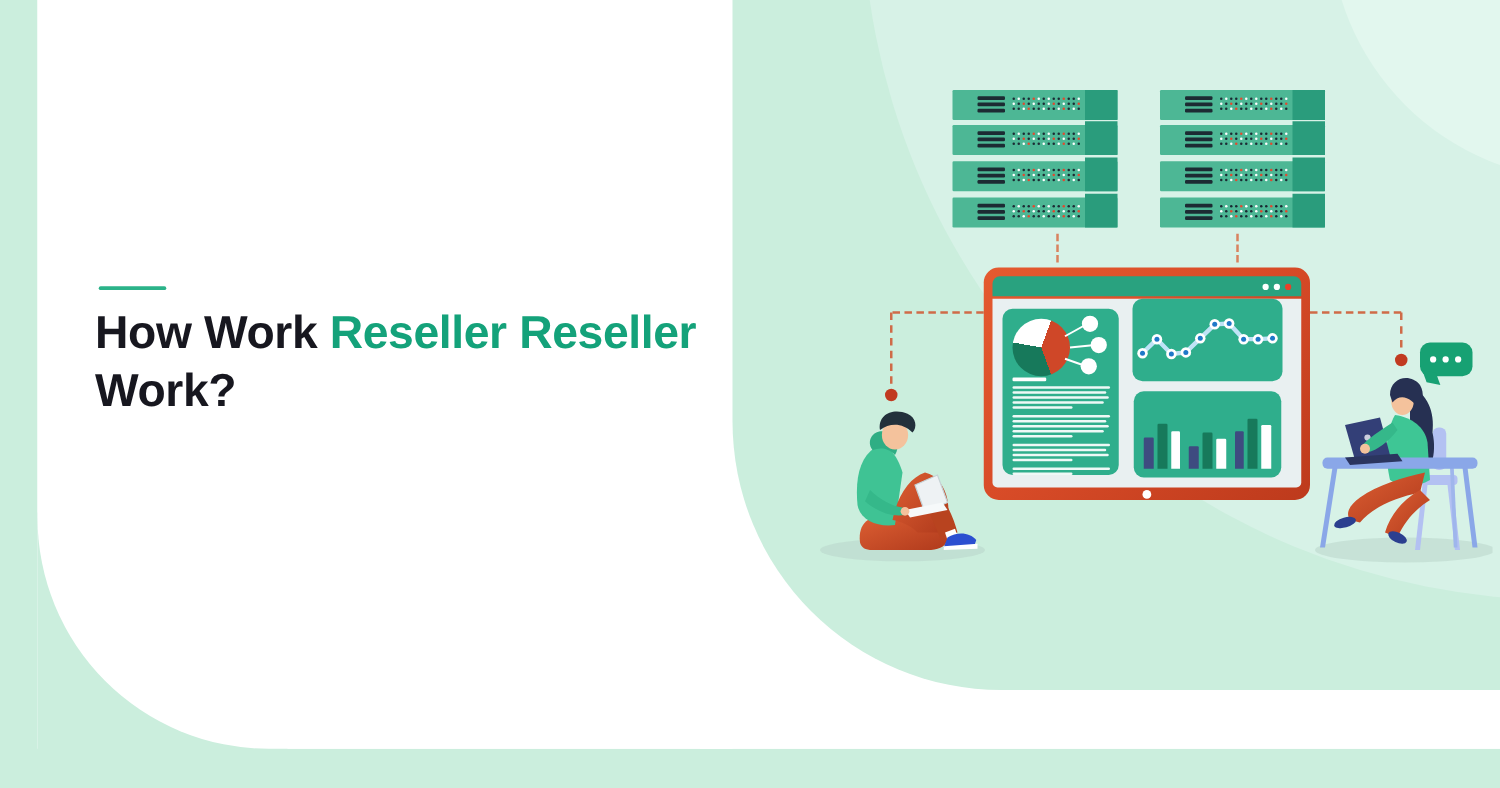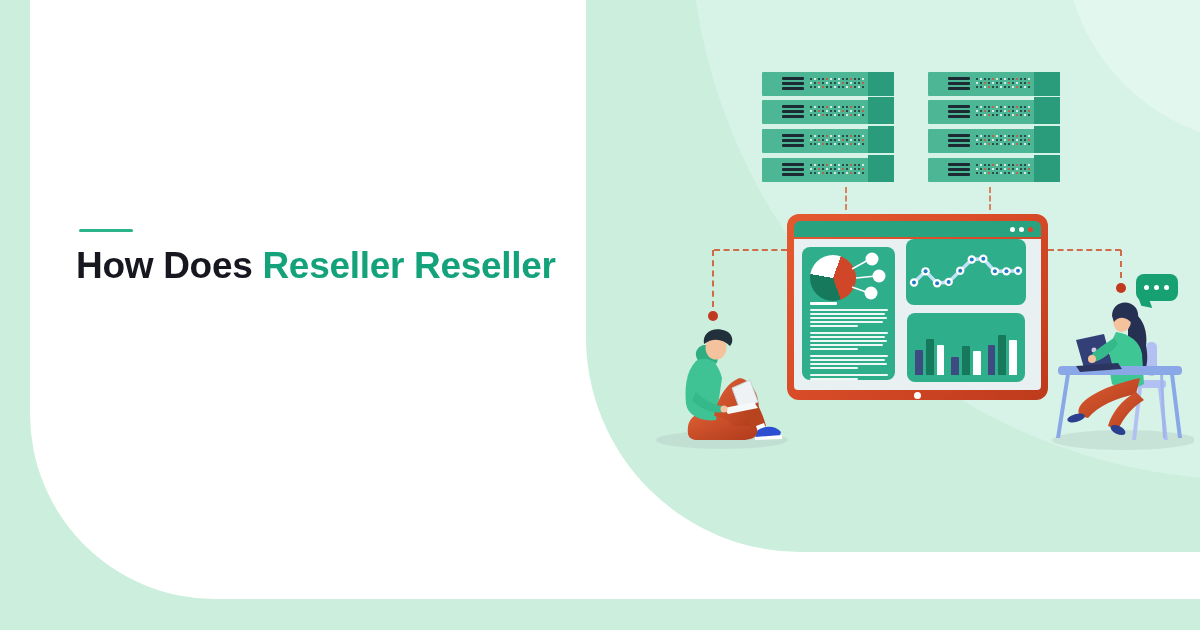--- a/index.html
+++ b/index.html
@@ -82,22 +82,23 @@
   <div class="abs" id="white-card"></div>
   <div class="abs" id="white-band"></div>
   <div class="abs mint" id="mint-strip-bottom"></div>
   <div class="abs" id="mint-main">
     <div class="deco-circle" id="deco-circle-big"></div>
     <div class="deco-circle" id="deco-circle-corner"></div>
   </div>
 
   <div class="abs" id="accent-bar"></div>
   <div class="abs" id="page-title">
-    <span>How Does</span>
+    <span>How Work</span>
     <span class="hl">Reseller Reseller</span><br>
+    <span>Work?</span>
   </div>
 
   <div class="abs server-col" style="left:762px;top:72px;">
       <div class="server" style="top: 0px;">
         <div class="srv-bar" style="top: 5px;"></div>
         <div class="srv-bar" style="top: 10px;"></div>
         <div class="srv-bar" style="top: 15px;"></div>
         <div class="srv-dots">
           <div class="led" style="left: 0px; top: 0px; background: rgb(28, 43, 51);"></div>
           <div class="led" style="left: 4px; top: 0px; background: rgb(255, 255, 255);"></div>

